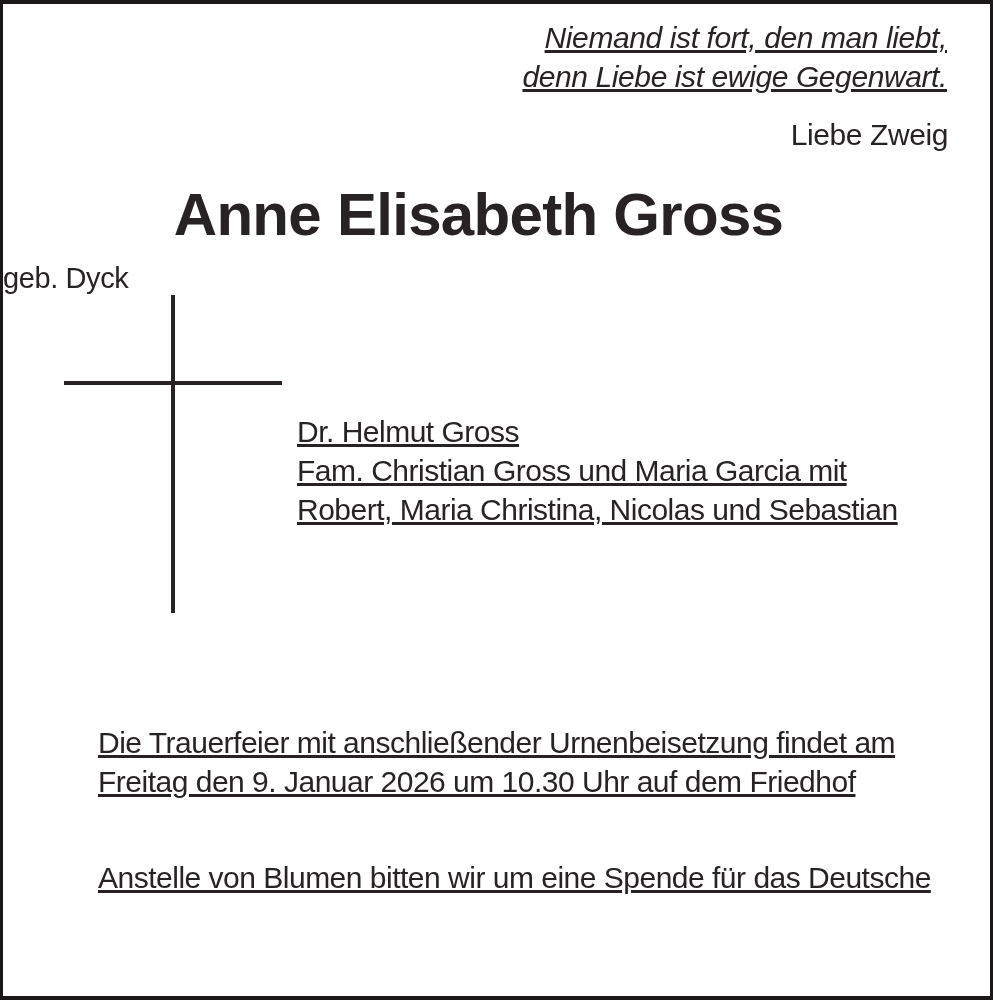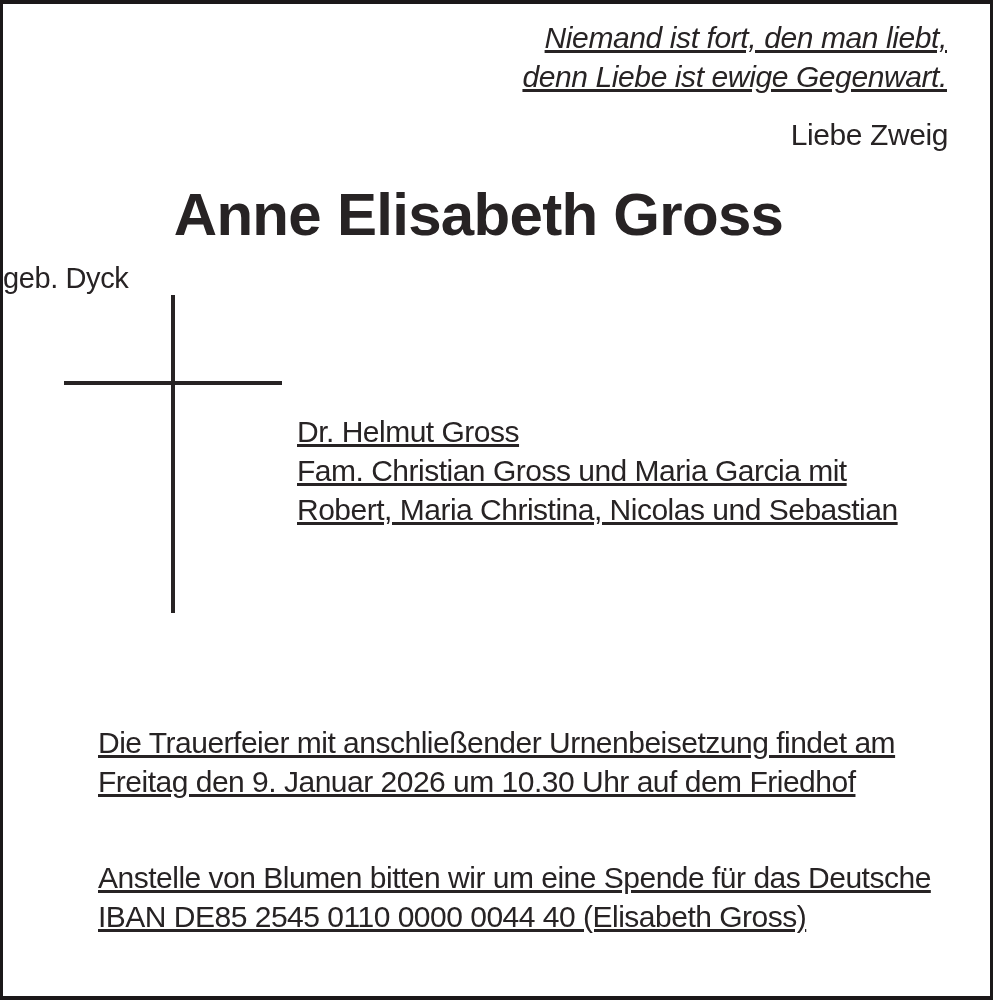--- a/index.html
+++ b/index.html
@@ -140,16 +140,15 @@
     </div>
   </div>
 
   <div class="abs body-par funeral">
     <div class="line">Die Trauerfeier mit anschließender Urnenbeisetzung findet am</div>
     <div class="line">Freitag den 9. Januar 2026 um 10.30 Uhr auf dem Friedhof</div>
   </div>
 
   <div class="abs body-par donation">
     <div class="line">Anstelle von Blumen bitten wir um eine Spende für das Deutsche</div>
-    <div class="line">IBAN DE85 2545 0110 0000 0044 40 (Elisabeth Gross)</div>
   </div>
 
 </div>
 
 </body></html>

